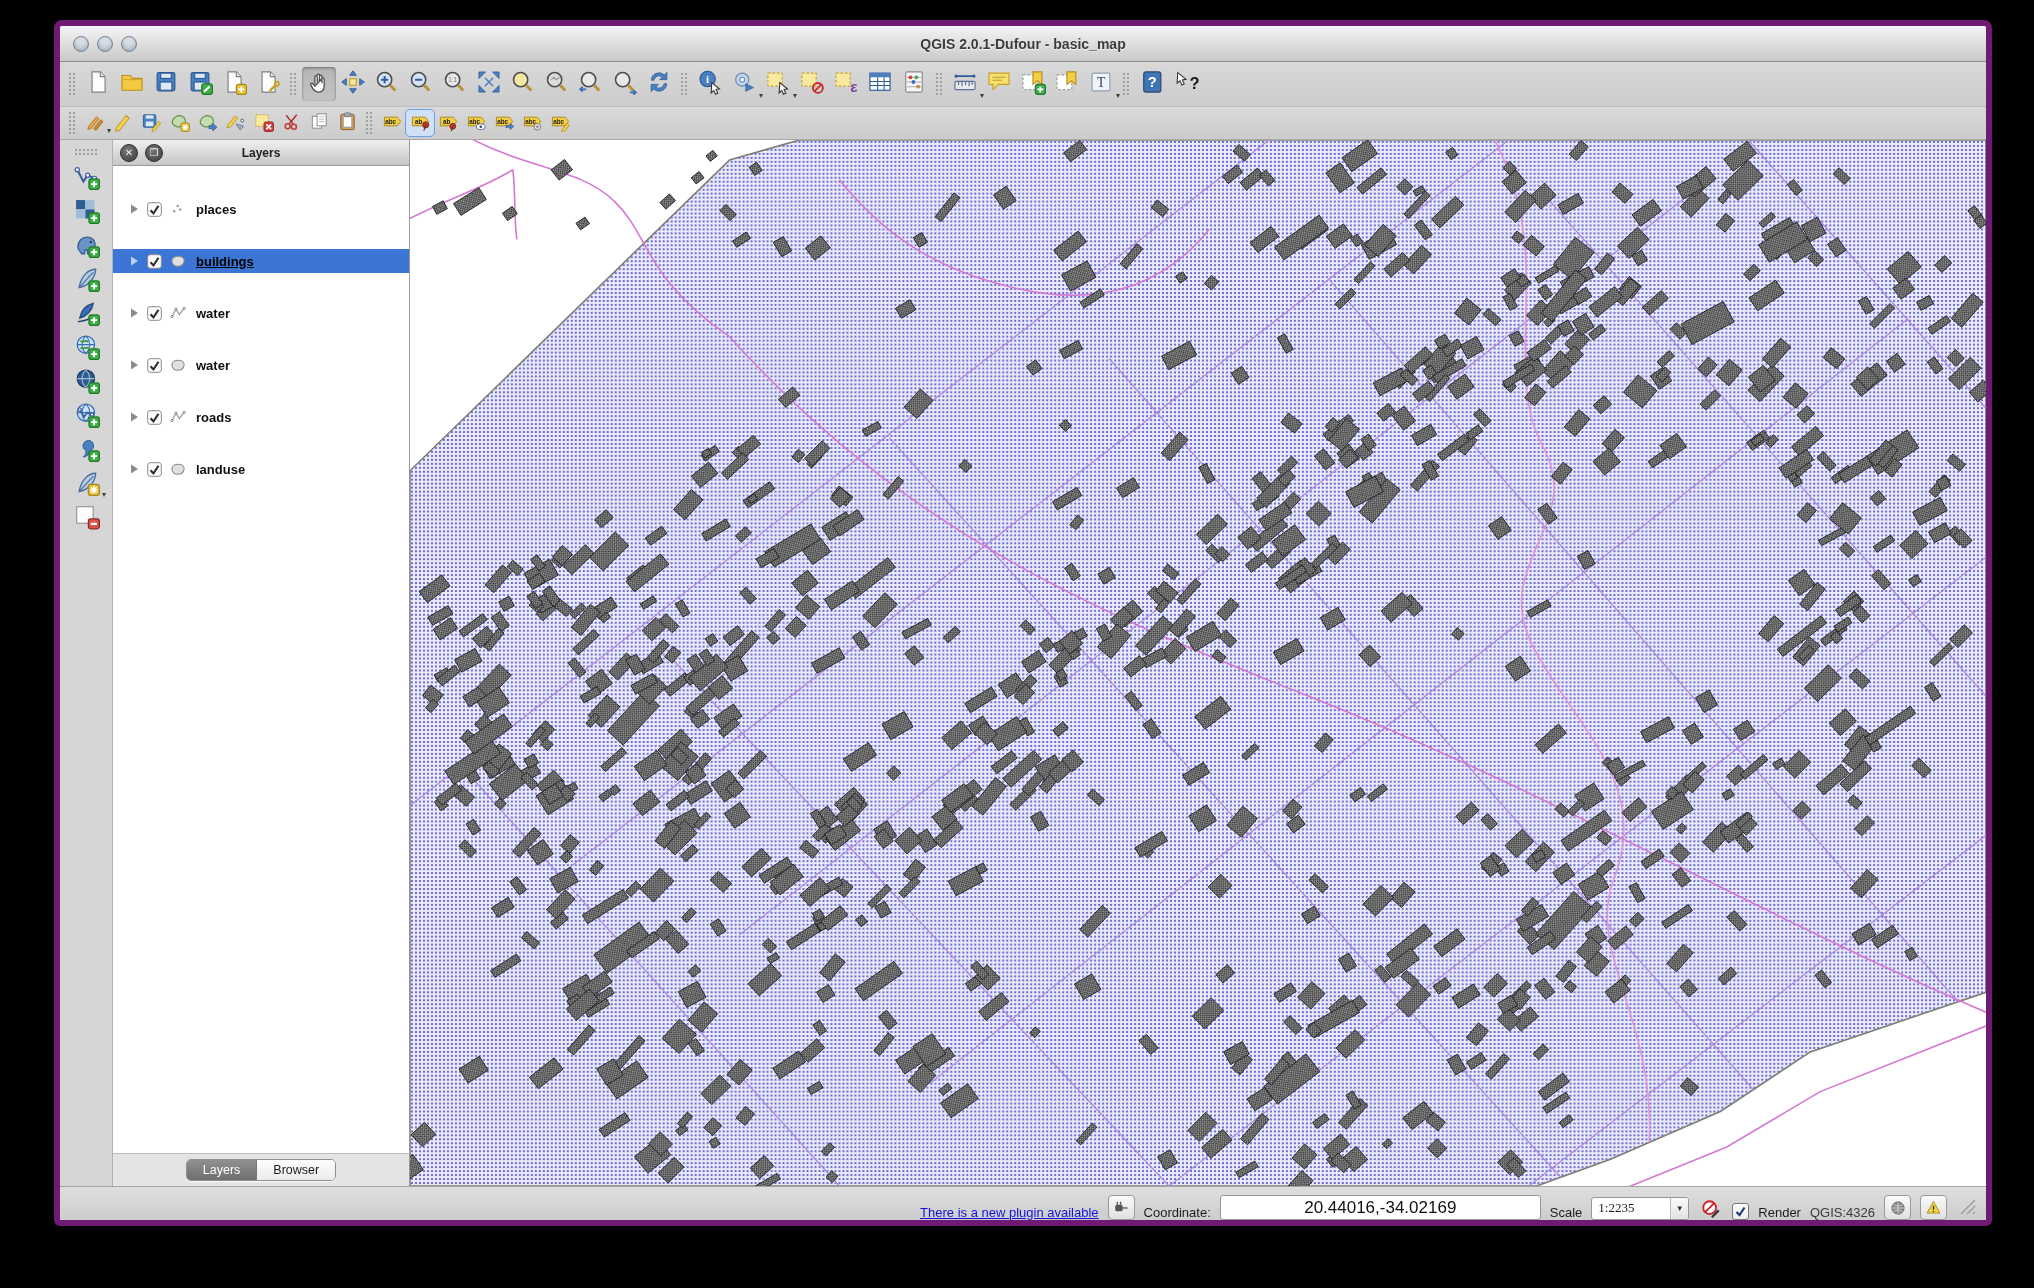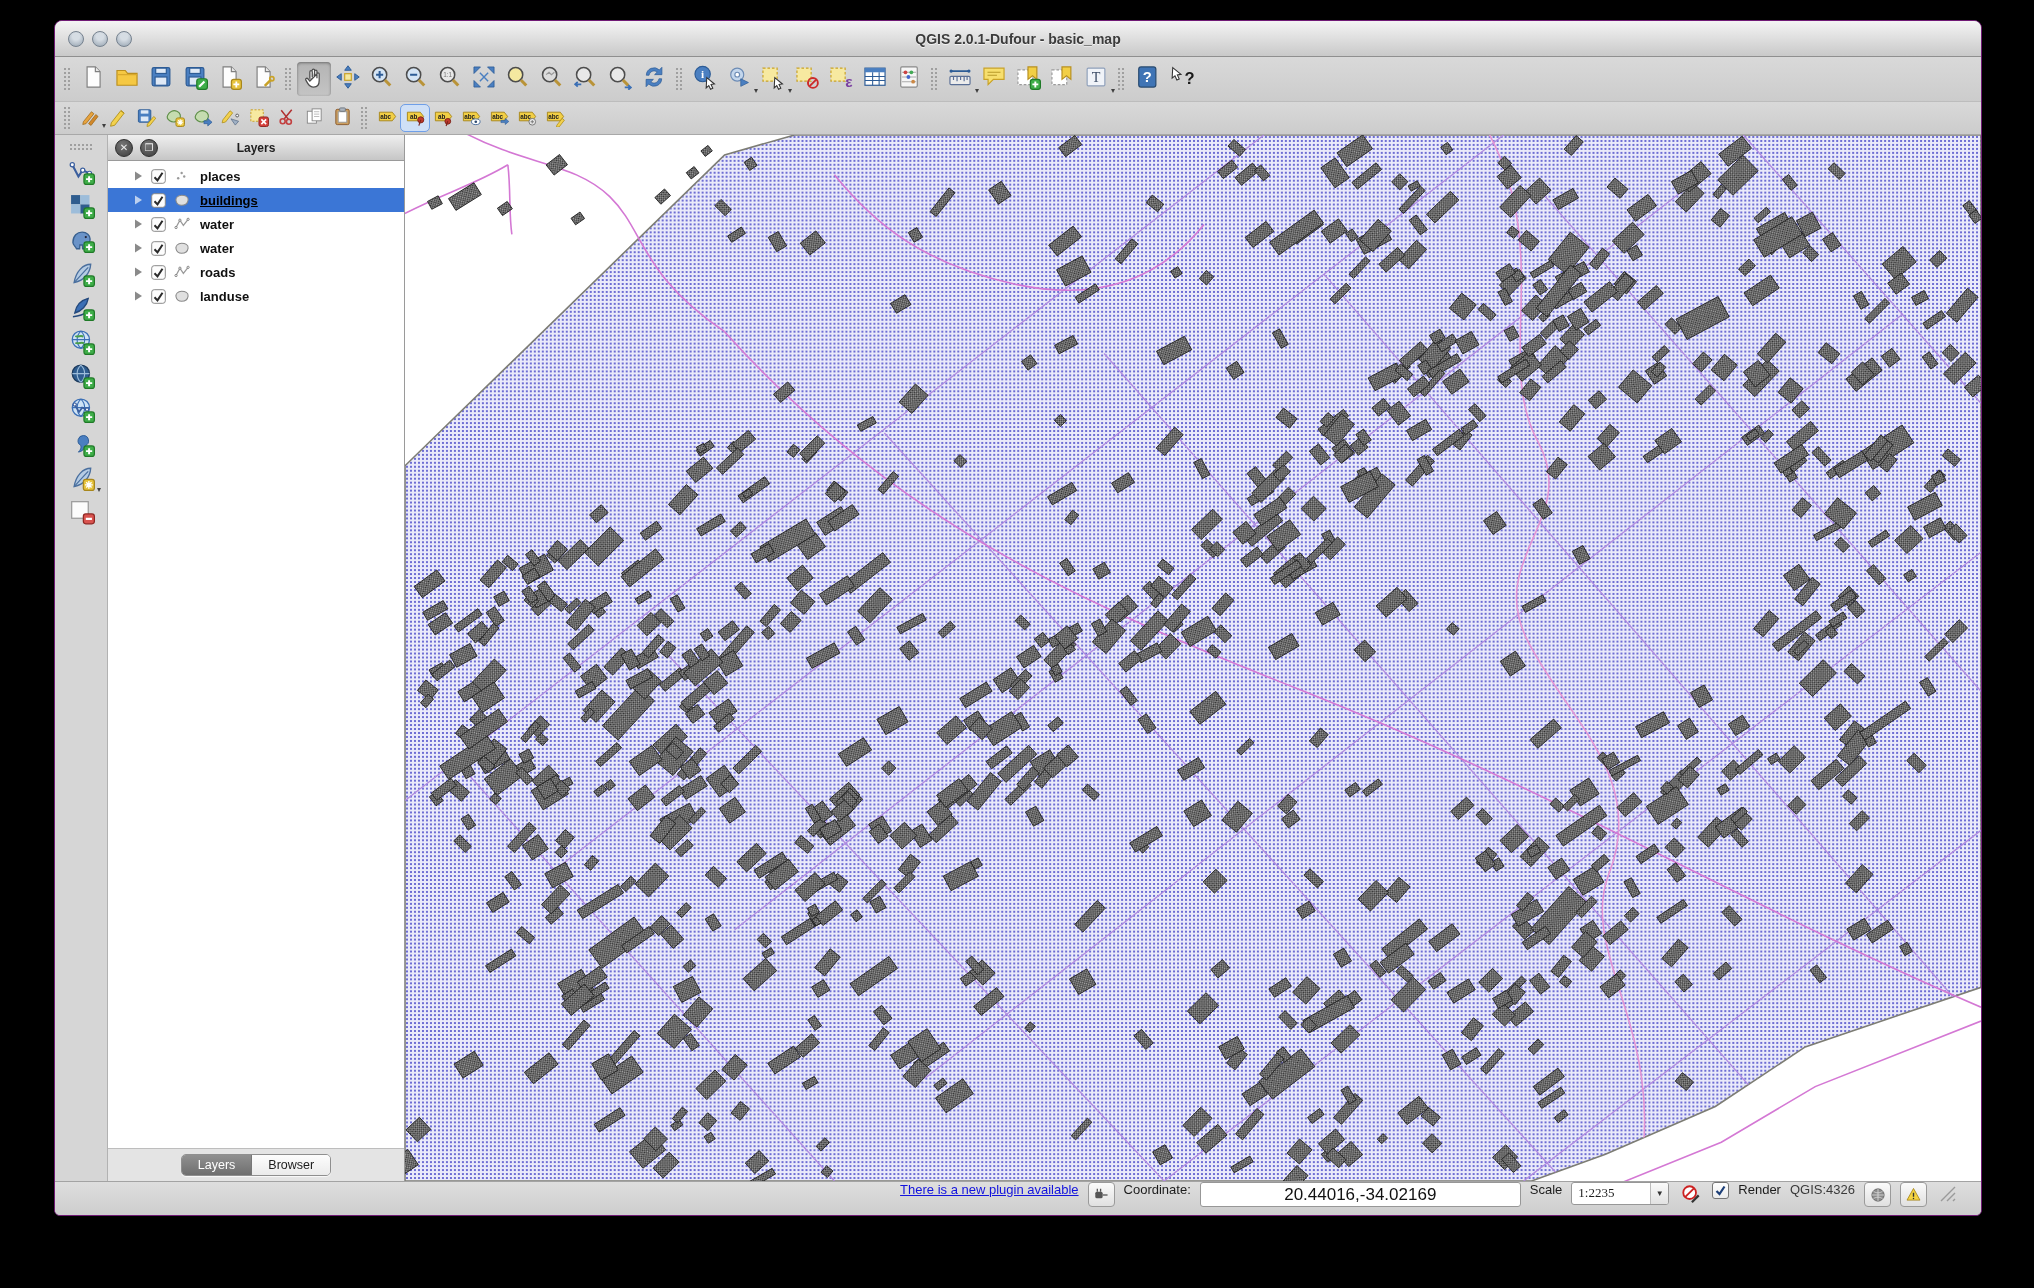--- a/index.html
+++ b/index.html
@@ -1,20 +1,20 @@
 <!DOCTYPE html>
 <html><head>
 <meta charset="utf-8">
 <style>
   html,body{margin:0;padding:0;background:#000;}
   .stage{position:relative;width:2034px;height:1288px;background:#000;overflow:hidden;
          font-family:"Liberation Sans",sans-serif;-webkit-font-smoothing:antialiased;}
   .window{position:absolute;left:54px;top:20px;width:1926px;height:1194px;
           border-radius:8px 8px 6px 6px;overflow:hidden;display:flex;flex-direction:column;
-          background:#d4d4d4;border:1px solid #701a75;box-shadow:0 22px 60px rgba(0,0,0,.75);}
+          background:#d4d4d4;border:6px solid #701a75;box-shadow:0 22px 60px rgba(0,0,0,.75);}
   
   .titlebar{height:35px;flex:0 0 auto;background:linear-gradient(#f4f4f4,#c9c9c9);
             border-bottom:1px solid #8f8f8f;display:flex;align-items:center;position:relative;}
   .traffic{display:flex;gap:8px;padding-left:13px;z-index:2;}
   .light{width:14px;height:14px;border-radius:50%;border:1px solid #76828f;
          background:radial-gradient(circle at 50% 32%,#d6dde4 0 30%,#98a5b2 95%);}
   .wtitle{position:absolute;left:0;right:0;text-align:center;font-size:14px;font-weight:bold;color:#3c3c3c;
           text-shadow:0 1px 0 rgba(255,255,255,.7);}
   
   .tbrow{flex:0 0 auto;display:flex;align-items:center;background:linear-gradient(#d9d9d9,#cccccc);padding:1px 4px;}
@@ -34,36 +34,36 @@
         display:flex;flex-direction:column;align-items:center;padding-top:8px;gap:3px;}
   .dock .handle{width:24px;height:9px;margin:0 0 3px 0;}
   .dock .tbtn{width:36px;height:31px;}
   .panel{width:296px;flex:0 0 auto;display:flex;flex-direction:column;background:#e6e6e6;border-right:1px solid #9a9a9a;}
   .phead{height:25px;flex:0 0 auto;background:linear-gradient(#efefef,#c6c6c6);border-bottom:1px solid #9a9a9a;
          display:flex;align-items:center;position:relative;}
   .phbtn{width:16px;height:16px;border-radius:50%;margin-left:7px;color:#eee;font-size:10px;line-height:16px;
          text-align:center;background:radial-gradient(circle at 40% 32%,#777,#3c3c3c);border:1px solid #2e2e2e;}
   .ptitle{position:absolute;left:0;right:0;text-align:center;font-size:12px;font-weight:bold;color:#1f1f1f;}
   .tree{flex:1;background:#fff;padding-top:3px;overflow:hidden;}
-  .trow{height:24px;display:flex;align-items:center;gap:7px;padding-left:26px;font-size:13px;font-weight:bold;color:#101010;}
+  .trow{height:24px;display:flex;align-items:center;gap:7px;padding-left:17px;font-size:13px;font-weight:bold;color:#101010;margin-top:28px;}
   .trow.selected{background:#3b76d6;color:#000000;}
   .trow.selected .lbl{text-decoration:underline;}
   .tri{width:10px;flex:0 0 auto;display:flex;}
   .tcb{width:15px;height:15px;flex:0 0 auto;display:flex;}
   .lico{width:20px;flex:0 0 auto;display:flex;}
   .tabstrip{height:32px;flex:0 0 auto;background:#e4e4e4;border-top:1px solid #bdbdbd;
             display:flex;align-items:center;justify-content:center;}
   .seg{display:flex;border:1px solid #8f8f8f;border-radius:5px;overflow:hidden;box-shadow:0 1px 1px rgba(255,255,255,.8);}
   .segbtn{padding:3px 16px;font-size:12.5px;color:#1c1c1c;background:linear-gradient(#fdfdfd,#ebebeb);}
   .segbtn.active{background:linear-gradient(#909090,#6f6f6f);color:#fff;border-right:1px solid #777;}
   .map{flex:1;position:relative;background:#fff;}
   .map svg{position:absolute;inset:0;display:block;}
   
   .status{height:33px;flex:0 0 auto;background:linear-gradient(#dedede,#cdcdcd);border-top:1px solid #a3a3a3;
-          display:flex;align-items:flex-start;gap:9px;padding:0 23px;font-size:13px;color:#1c1c1c;}
+          display:flex;align-items:flex-end;gap:9px;padding:0 8px;font-size:13px;color:#1c1c1c;}
   .sp{flex:1;}
   .link{color:#1212dd;text-decoration:underline;}
   .sbico{width:25px;height:23px;border:1px solid #9a9a9a;border-radius:4px;display:flex;align-items:center;
          justify-content:center;background:linear-gradient(#fbfbfb,#e0e0e0);}
   .coordfield{width:315px;height:21px;background:#fff;border:1px solid #979797;border-radius:3px;
               text-align:center;font-size:17px;font-family:"Liberation Sans",sans-serif;color:#111;}
   .combo{width:96px;height:21px;background:#fff;border:1px solid #979797;border-radius:3px;display:flex;overflow:hidden;font-family:Liberation Serif, serif;}
   .cval{flex:1;padding:2px 0 0 6px;font-size:13px;}
   .carr{width:17px;border-left:1px solid #bbb;background:linear-gradient(#fafafa,#e2e2e2);
         display:flex;align-items:center;justify-content:center;font-size:8px;color:#333;}

